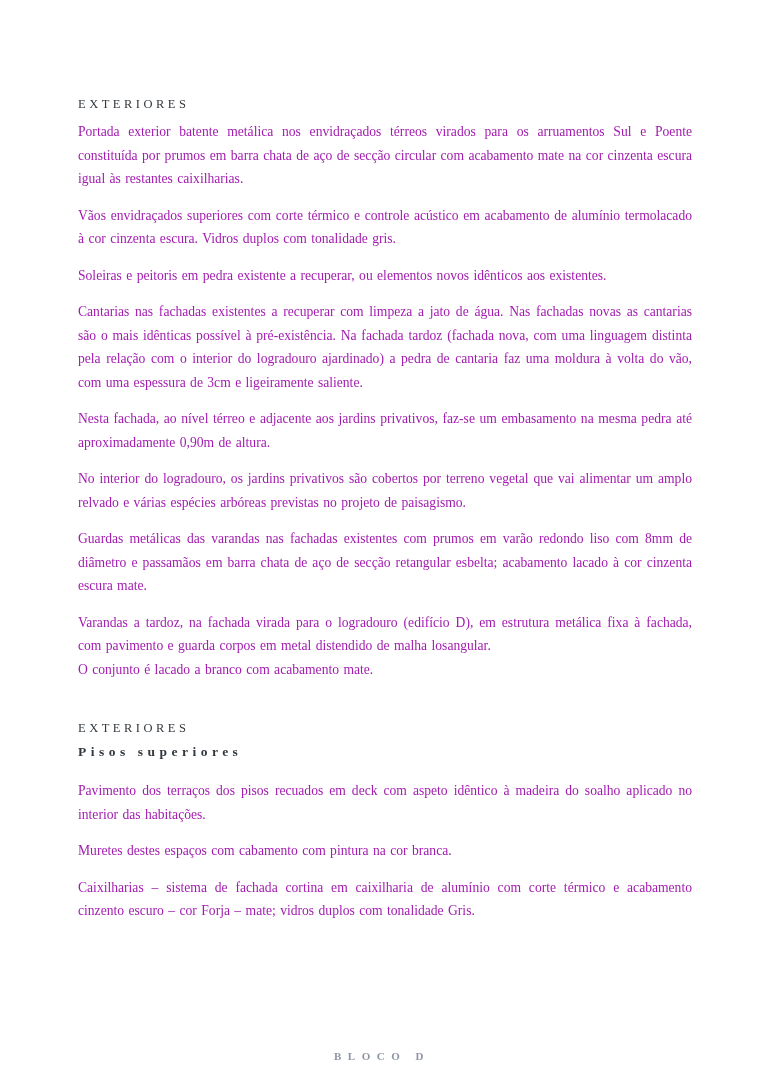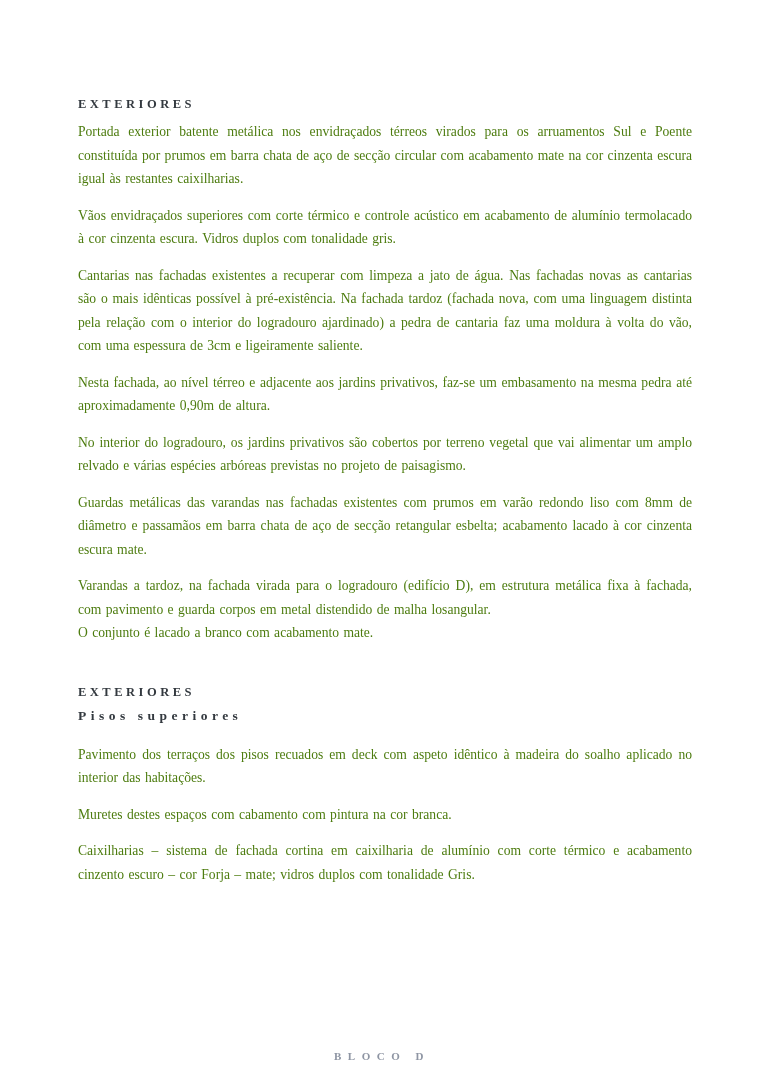--- a/index.html
+++ b/index.html
@@ -18,21 +18,21 @@
     box-sizing: border-box;
     width: 764px;
     height: 1080px;
     padding: 97px 72px 0 78px;
     background: #ffffff;
     position: relative;
   }
   .sec-heading {
     margin: 0 0 9px 0;
     font-size: 12.5px;
-    font-weight: bold;
+    font-weight: normal;
     letter-spacing: 3.5px;
     color: #33393f;
     line-height: 14px;
   }
   .sec-subheading {
     margin: 0 0 20px 0;
     font-size: 13.5px;
     font-weight: bold;
     letter-spacing: 1.6px;
     color: #33393f;
@@ -41,21 +41,21 @@
   .section-2 .sec-subheading {
     letter-spacing: 4.5px;
   }
   .section-2 {
     margin-top: 40px;
   }
   .body-text p {
     margin: 0 0 13px 0;
     font-size: 13.6px;
     line-height: 23.5px;
-    color: #4d7c0f;
+    color: #a21caf;
     text-align: justify;
     white-space: pre-line;
     word-spacing: 1px;
   }
   .page-footer {
     position: absolute;
     left: 0;
     bottom: 18px;
     width: 100%;
     text-align: center;
@@ -67,20 +67,21 @@
 </style>
 </head>
 <body>
 
 <div class="page">
 
   <section class="section-1 body-text">
     <h2 class="sec-heading">EXTERIORES</h2>
     <p>Portada exterior batente metálica nos envidraçados térreos virados para os arruamentos Sul e Poente constituída por prumos em barra chata de aço de secção circular com acabamento mate na cor cinzenta escura igual às restantes caixilharias.</p>
     <p>Vãos envidraçados superiores com corte térmico e controle acústico em acabamento de alumínio termolacado à cor cinzenta escura. Vidros duplos com tonalidade gris.</p>
+    <p>Soleiras e peitoris em pedra existente a recuperar, ou elementos novos idênticos aos existentes.</p>
     <p>Cantarias nas fachadas existentes a recuperar com limpeza a jato de água. Nas fachadas novas as cantarias são o mais idênticas possível à pré-existência. Na fachada tardoz (fachada nova, com uma linguagem distinta pela relação com o interior do logradouro ajardinado) a pedra de cantaria faz uma moldura à volta do vão, com uma espessura de 3cm e ligeiramente saliente.</p>
     <p>Nesta fachada, ao nível térreo e adjacente aos jardins privativos, faz-se um embasamento na mesma pedra até aproximadamente 0,90m de altura.</p>
     <p>No interior do logradouro, os jardins privativos são cobertos por terreno vegetal que vai alimentar um amplo relvado e várias espécies arbóreas previstas no projeto de paisagismo.</p>
     <p>Guardas metálicas das varandas nas fachadas existentes com prumos em varão redondo liso com 8mm de diâmetro e passamãos em barra chata de aço de secção retangular esbelta; acabamento lacado à cor cinzenta escura mate.</p>
     <p>Varandas a tardoz, na fachada virada para o logradouro (edifício D), em estrutura metálica fixa à fachada, com pavimento e guarda corpos em metal distendido de malha losangular.
 O conjunto é lacado a branco com acabamento mate.</p>
   </section>
 
   <section class="section-2 body-text">
     <h2 class="sec-heading">EXTERIORES</h2>

